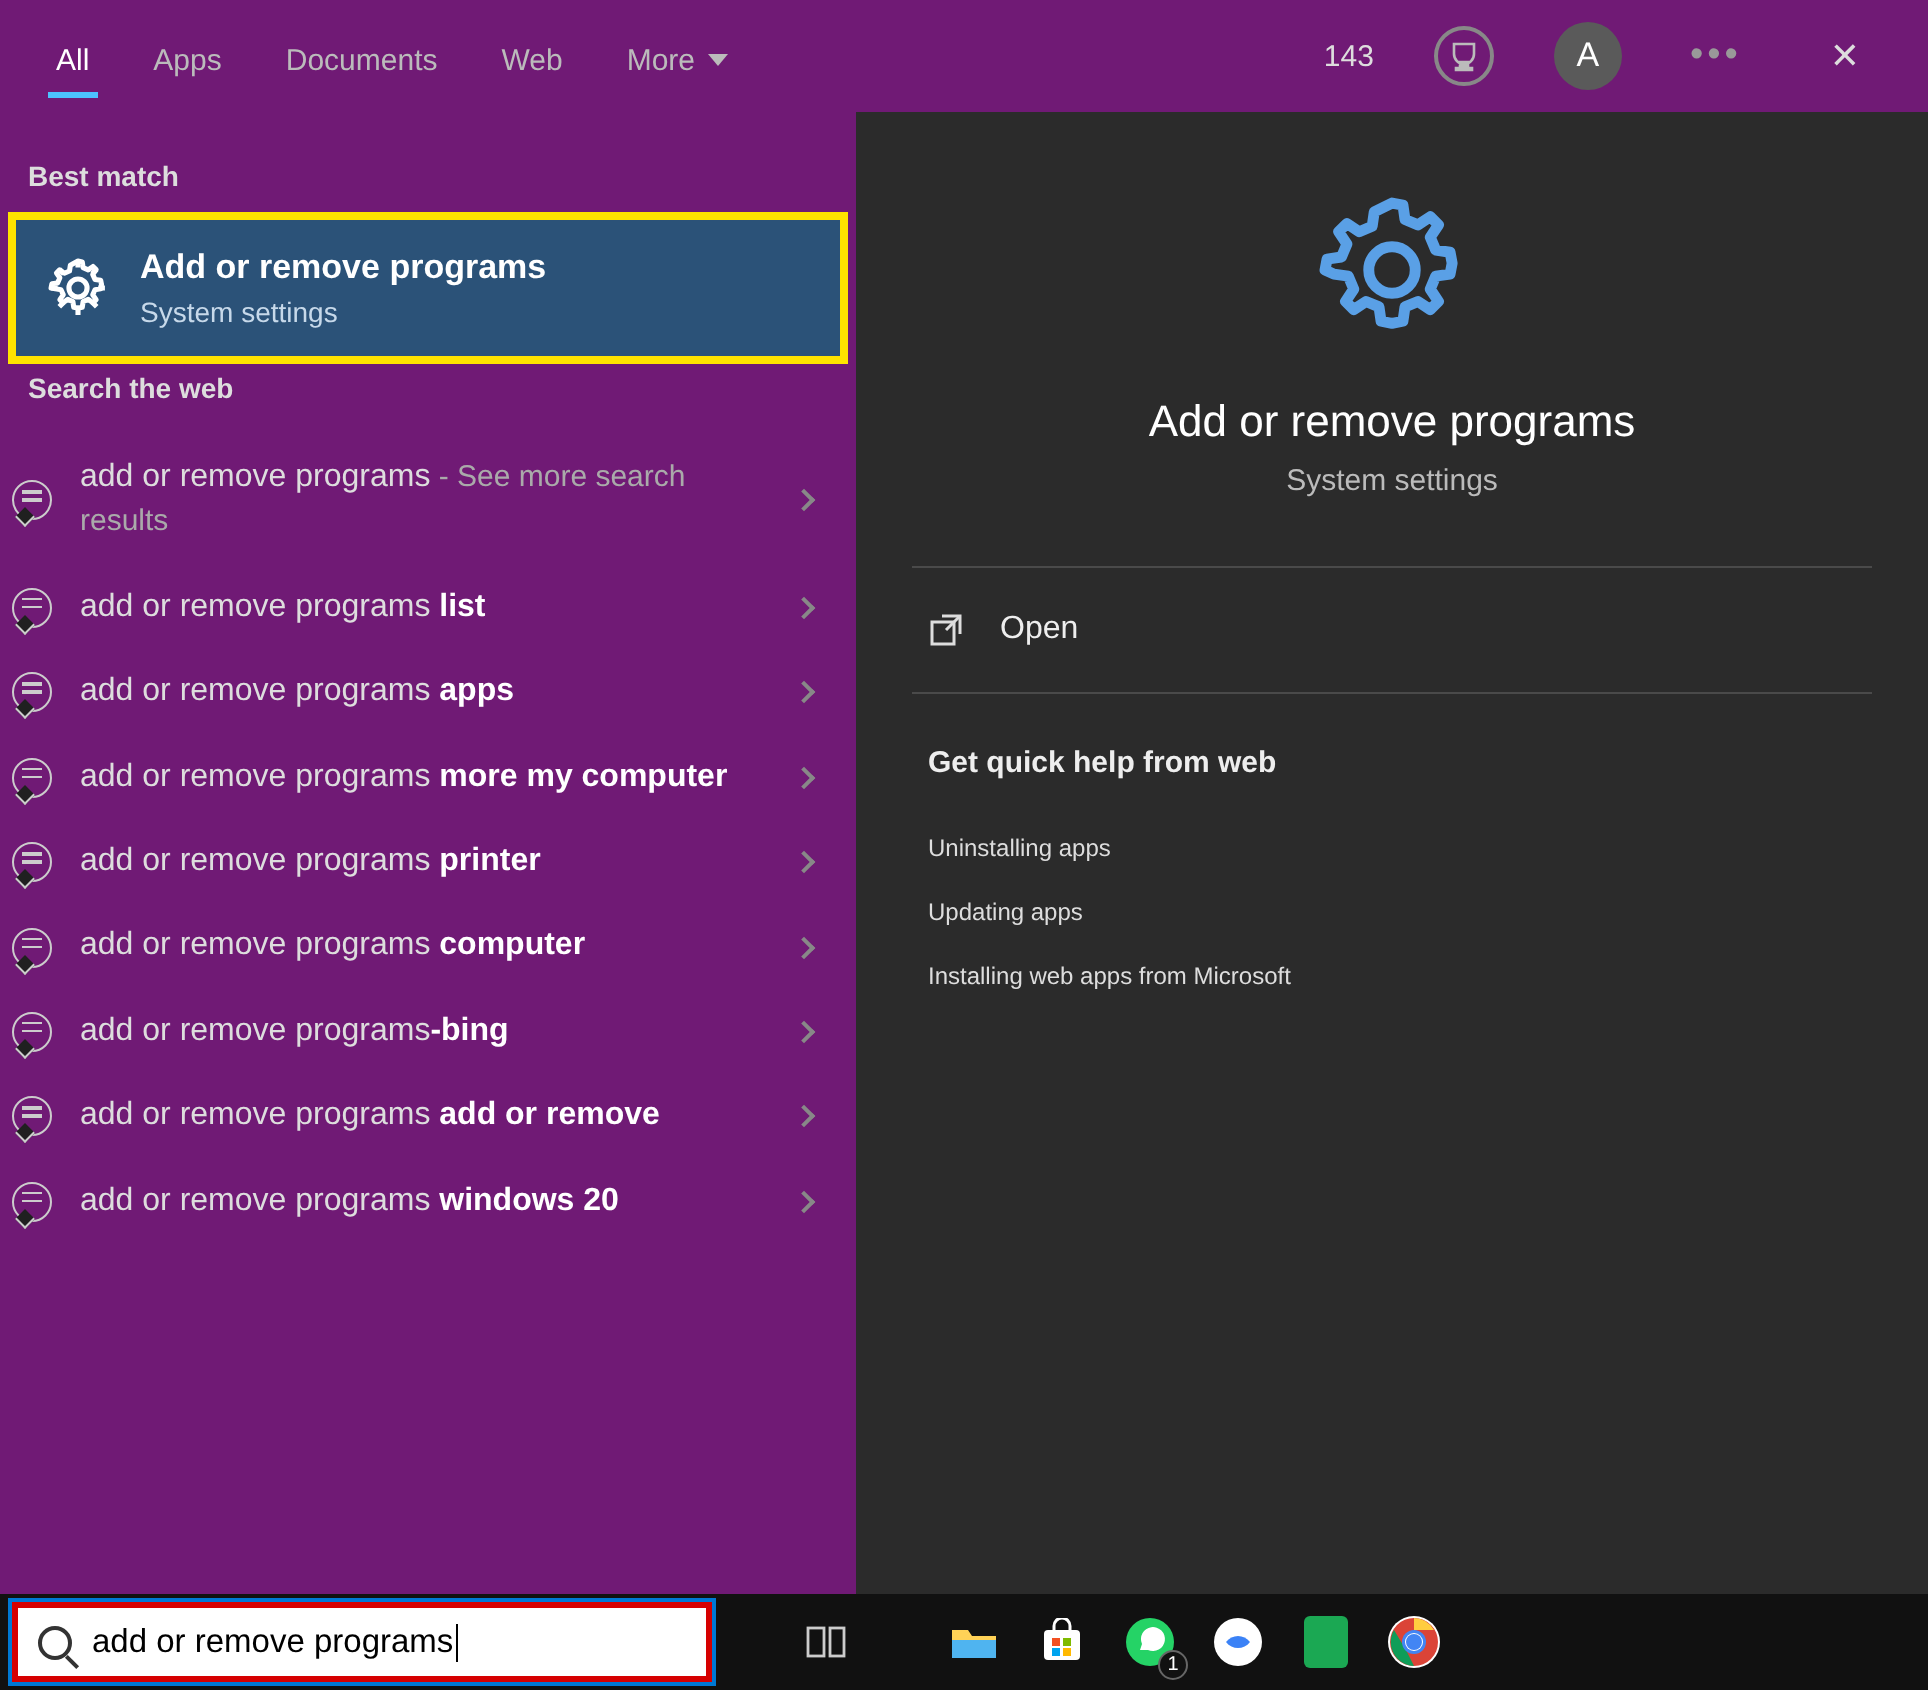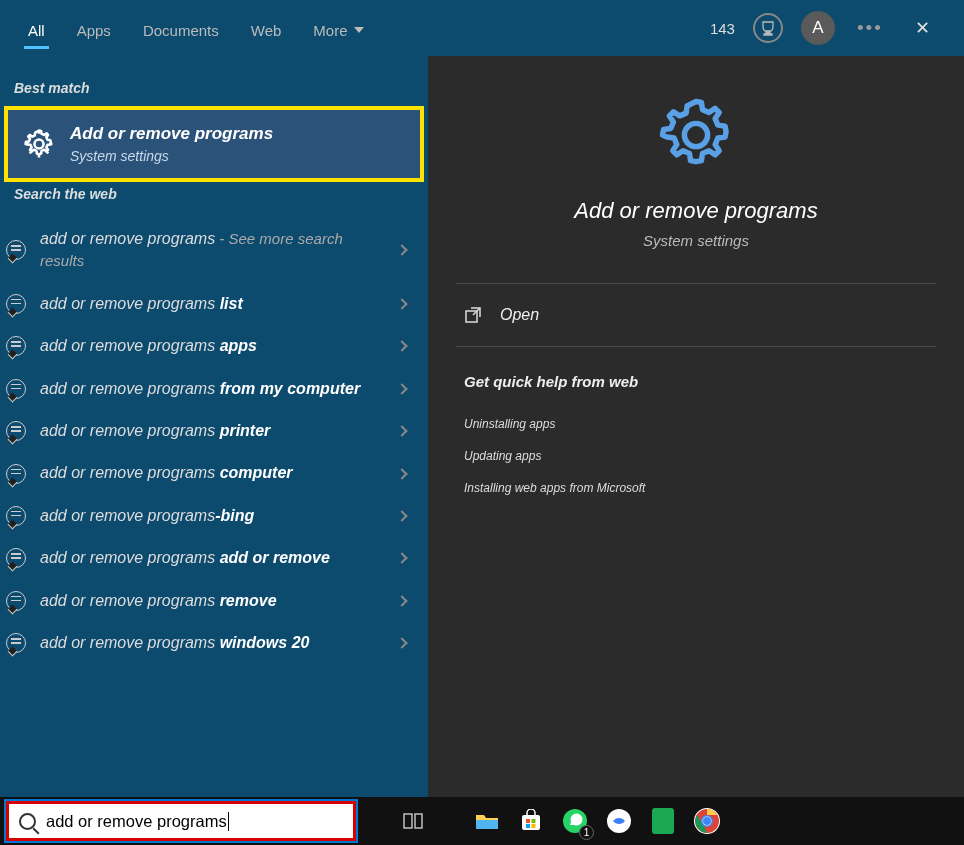--- a/index.html
+++ b/index.html
@@ -1,34 +1,34 @@
 <!DOCTYPE html>
 <html><head>
 <meta charset="utf-8">
 <style>
 * { margin: 0; padding: 0; box-sizing: border-box; font-family: 'Segoe UI', Tahoma, sans-serif; }
 body { background: #000; width: 964px; height: 845px; overflow: hidden; color: #fff; }
 
-.search-panel { width: 964px; height: 797px; background: #0c4a6e; display: flex; flex-direction: column; }
+.search-panel { width: 964px; height: 797px; background: #701a75; display: flex; flex-direction: column; }
 
 .tabs { display: flex; align-items: center; height: 56px; padding: 0 12px; }
 .tab { padding: 14px 16px 10px; color: #bbb; font-size: 15px; cursor: pointer; position: relative; }
 .tab.active { color: #fff; }
 .tab.active::after { content: ''; position: absolute; bottom: 0; left: 12px; right: 12px; height: 3px; background: #4cc2ff; }
 .more-tab { display: flex; align-items: center; gap: 6px; }
 .chev-down { width: 0; height: 0; border-left: 5px solid transparent; border-right: 5px solid transparent; border-top: 6px solid #bbb; }
 
-.tabs-right { margin-left: auto; display: flex; align-items: center; gap: 18px; padding-right: 12px; }
+.tabs-right { margin-left: auto; display: flex; align-items: center; gap: 30px; padding-right: 12px; }
 .points { font-size: 15px; color: #ddd; }
 .badge-circle { width: 30px; height: 30px; border: 2px solid #888; border-radius: 50%; display: flex; align-items: center; justify-content: center; }
 .avatar { width: 34px; height: 34px; border-radius: 50%; background: #5a5a5a; display: flex; align-items: center; justify-content: center; font-size: 17px; }
 .ellipsis { font-size: 19px; color: #999; letter-spacing: 2px; padding: 0 4px; }
 .close-x { font-size: 18px; color: #ddd; padding: 6px 10px; }
 
-.body-row { display: flex; flex: 1; min-height: 0; font-style: italic; }
+.body-row { display: flex; flex: 1; min-height: 0; }
 
 .left { width: 428px; padding: 20px 0 10px 0; overflow-y: auto; }
 .section-hdr { font-size: 14px; font-weight: 600; color: #ddd; padding: 4px 14px 10px; }
 
 .best-match-card { margin: 0 4px 0 4px; background: #2b5278; border: 4px solid #ffe300; display: flex; align-items: center; padding: 14px 14px; gap: 14px; }
 .gear-svg { width: 34px; height: 34px; flex-shrink: 0; }
 .bm-title { font-size: 17px; font-weight: 600; color: #fff; }
 .bm-sub { font-size: 14px; color: #c7d9ea; margin-top: 4px; }
 
 .web-list { padding-top: 6px; }
@@ -120,46 +120,41 @@
             <div class="web-text"><span class="reg">add or remove programs </span><span class="bld">list</span></div>
             <div class="chev-right"></div>
           </div>
           <div class="web-item">
             <div class="chat-icon"></div>
             <div class="web-text"><span class="reg">add or remove programs </span><span class="bld">apps</span></div>
             <div class="chev-right"></div>
           </div>
           <div class="web-item">
             <div class="chat-icon"></div>
-            <div class="web-text"><span class="reg">add or remove programs </span><span class="bld">from my computer</span></div>
+            <div class="web-text"><span class="reg">add or remove programs </span><span class="bld">more my computer</span></div>
             <div class="chev-right"></div>
           </div>
           <div class="web-item">
             <div class="chat-icon"></div>
             <div class="web-text"><span class="reg">add or remove programs </span><span class="bld">printer</span></div>
             <div class="chev-right"></div>
           </div>
           <div class="web-item">
             <div class="chat-icon"></div>
             <div class="web-text"><span class="reg">add or remove programs </span><span class="bld">computer</span></div>
             <div class="chev-right"></div>
           </div>
           <div class="web-item">
             <div class="chat-icon"></div>
             <div class="web-text"><span class="reg">add or remove programs</span><span class="bld">-bing</span></div>
             <div class="chev-right"></div>
           </div>
           <div class="web-item">
             <div class="chat-icon"></div>
             <div class="web-text"><span class="reg">add or remove programs </span><span class="bld">add or remove</span></div>
-            <div class="chev-right"></div>
-          </div>
-          <div class="web-item">
-            <div class="chat-icon"></div>
-            <div class="web-text"><span class="reg">add or remove programs </span><span class="bld">remove</span></div>
             <div class="chev-right"></div>
           </div>
           <div class="web-item">
             <div class="chat-icon"></div>
             <div class="web-text"><span class="reg">add or remove programs </span><span class="bld">windows 20</span></div>
             <div class="chev-right"></div>
           </div>
         </div>
     </div>
 

